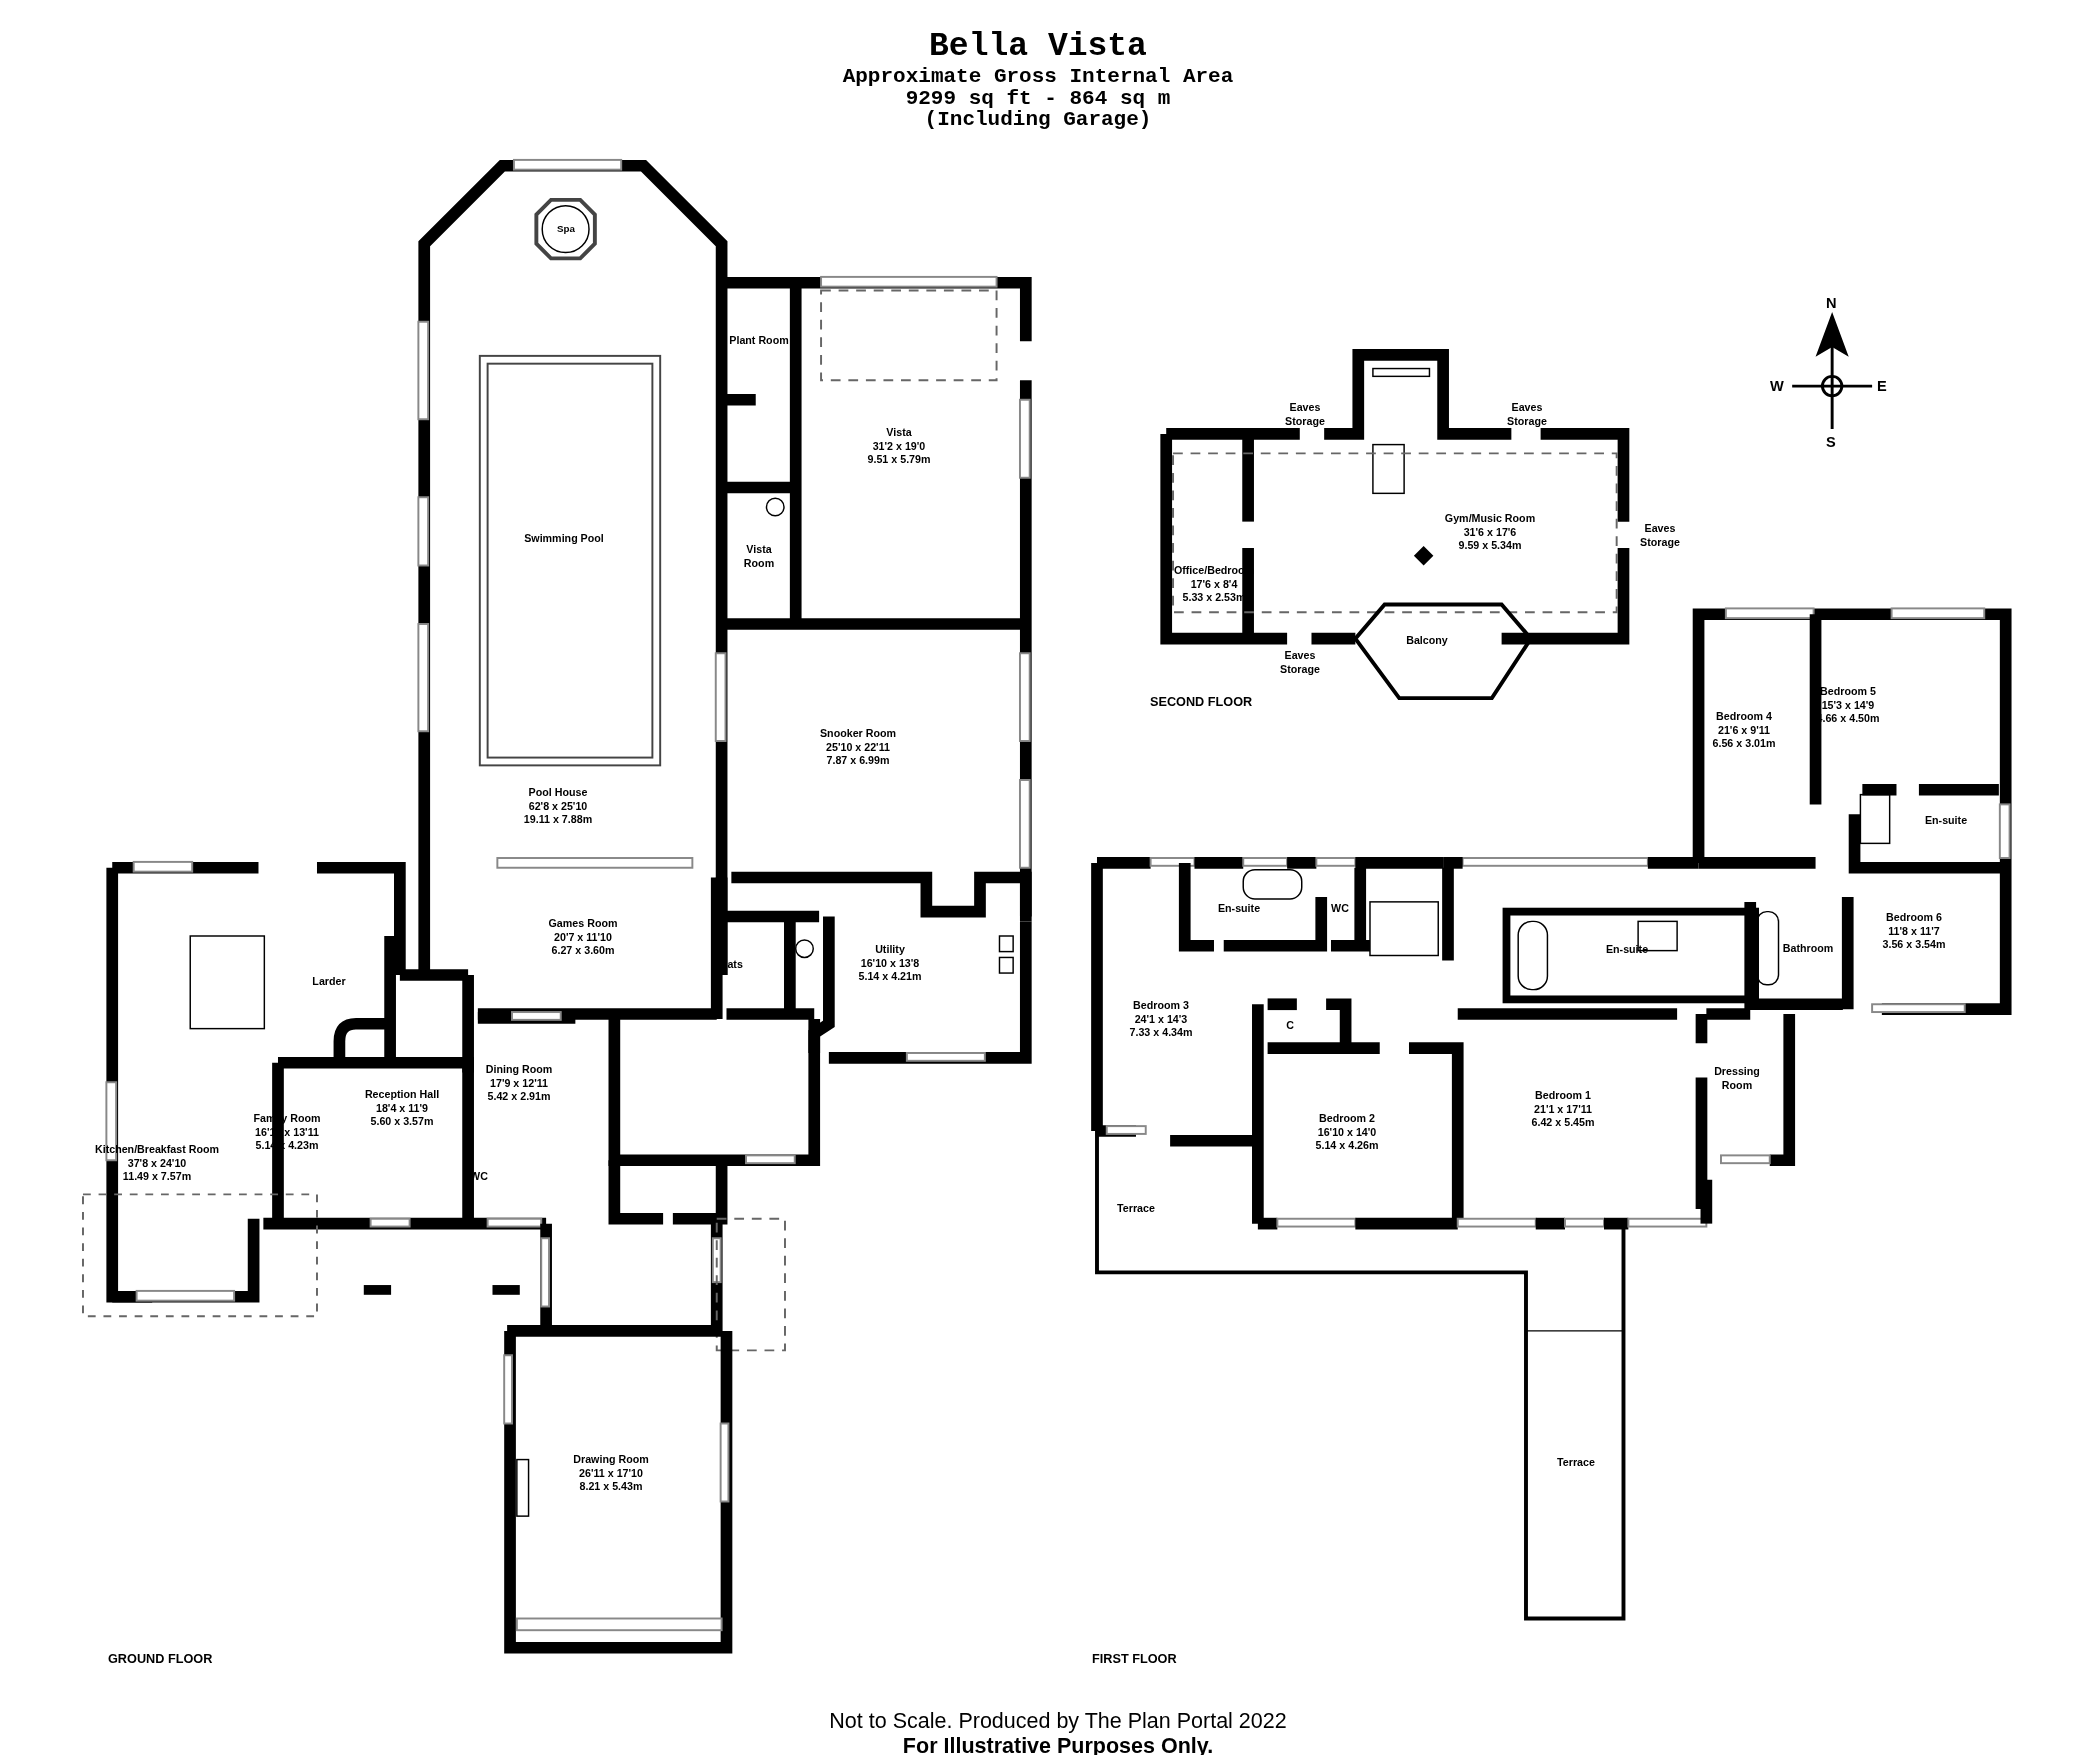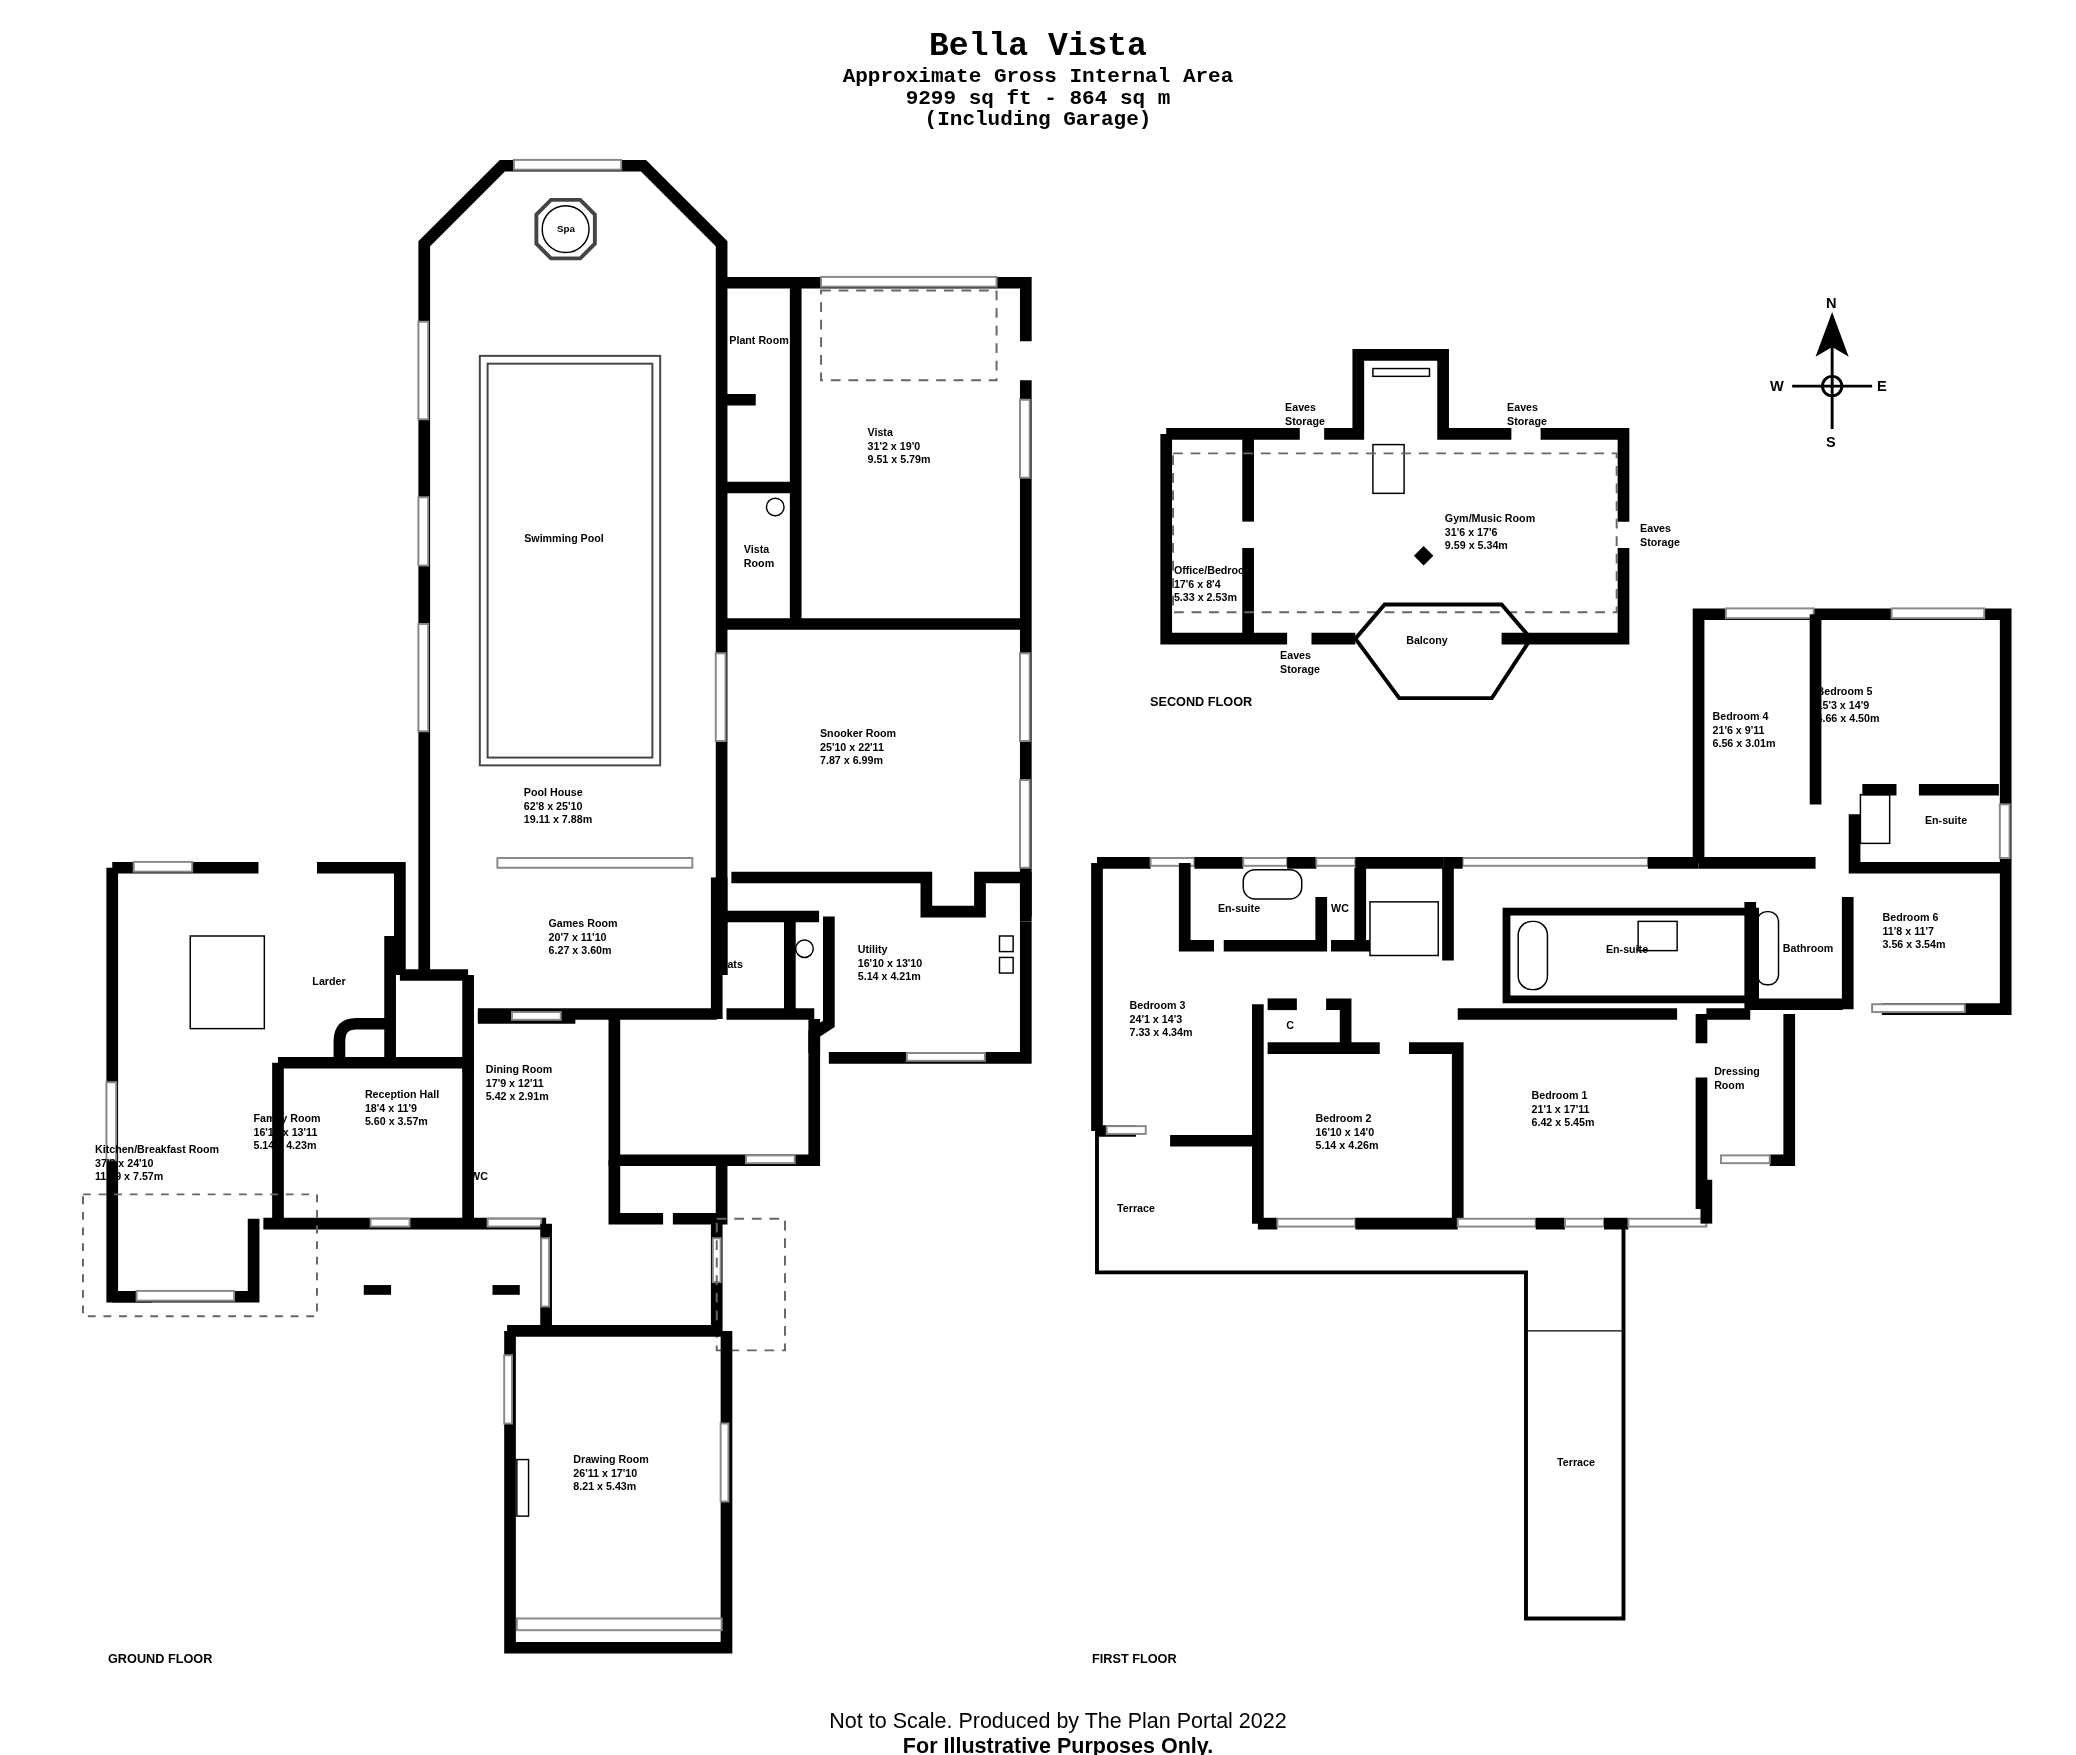--- a/index.html
+++ b/index.html
@@ -4,21 +4,21 @@
 <style>
   html, body { margin:0; padding:0; background:#ffffff; }
   body { width:2076px; height:1755px; position:relative; overflow:hidden; font-family:"Liberation Sans", sans-serif; color:#000; }
   #plan { position:absolute; left:0; top:0; width:2076px; height:1755px; }
   .wall { fill:#000; }
   .wl { stroke:#000; stroke-width:12; fill:none; stroke-linejoin:miter; }
   .thin { stroke:#000; stroke-width:1.5; fill:none; }
   .dash { stroke:#666; stroke-width:2; fill:none; stroke-dasharray:10 8; }
   .glass { fill:#fff; stroke:#888; stroke-width:2; }
   .poolrect { fill:#fff; stroke:#444; stroke-width:2; }
-  .lbl { position:absolute; font-weight:bold; font-size:10.7px; line-height:13.7px; white-space:nowrap; transform:translateX(-50%); }
+  .lbl { position:absolute; text-align:center; font-weight:bold; font-size:10.7px; line-height:13.7px; white-space:nowrap; transform:translateX(-50%); }
   .lbl div { margin:0; }
   .title { position:absolute; left:1038px; top:27px; transform:translateX(-50%); text-align:center; font-weight:bold;font-family:Liberation Mono, monospace; }
   .title .t1 { font-size:33px; line-height:39px; }
   .title .t2 { font-size:21px; line-height:21.5px; }
   .floor-label { position:absolute; font-weight:bold; font-size:12.7px; }
   .footer { position:absolute; left:1058px; top:1709px; transform:translateX(-50%); text-align:center; font-size:21.5px; line-height:25px; }
   .footer .f2 { font-weight:bold; }
   .compass-letter { position:absolute; font-weight:bold; font-size:14.6px; }
 </style>
 </head>
@@ -256,21 +256,21 @@
 <div class="lbl" style="left:583px;top:917px">
   <div>Games Room</div>
     <div>20'7 x 11'10</div>
     <div>6.27 x 3.60m</div>
 </div>
 <div class="lbl" style="left:728px;top:958px">
     <div>Coats</div>
   </div>
 <div class="lbl" style="left:890px;top:943px">
   <div>Utility</div>
-    <div>16'10 x 13'10</div>
+    <div>16'10 x 13'8</div>
     <div>5.14 x 4.21m</div>
 </div>
 <div class="lbl" style="left:329px;top:975px">
     <div>Larder</div>
   </div>
 <div class="lbl" style="left:157px;top:1143px">
   <div>Kitchen/Breakfast Room</div>
     <div>37'8 x 24'10</div>
     <div>11.49 x 7.57m</div>
 </div>

